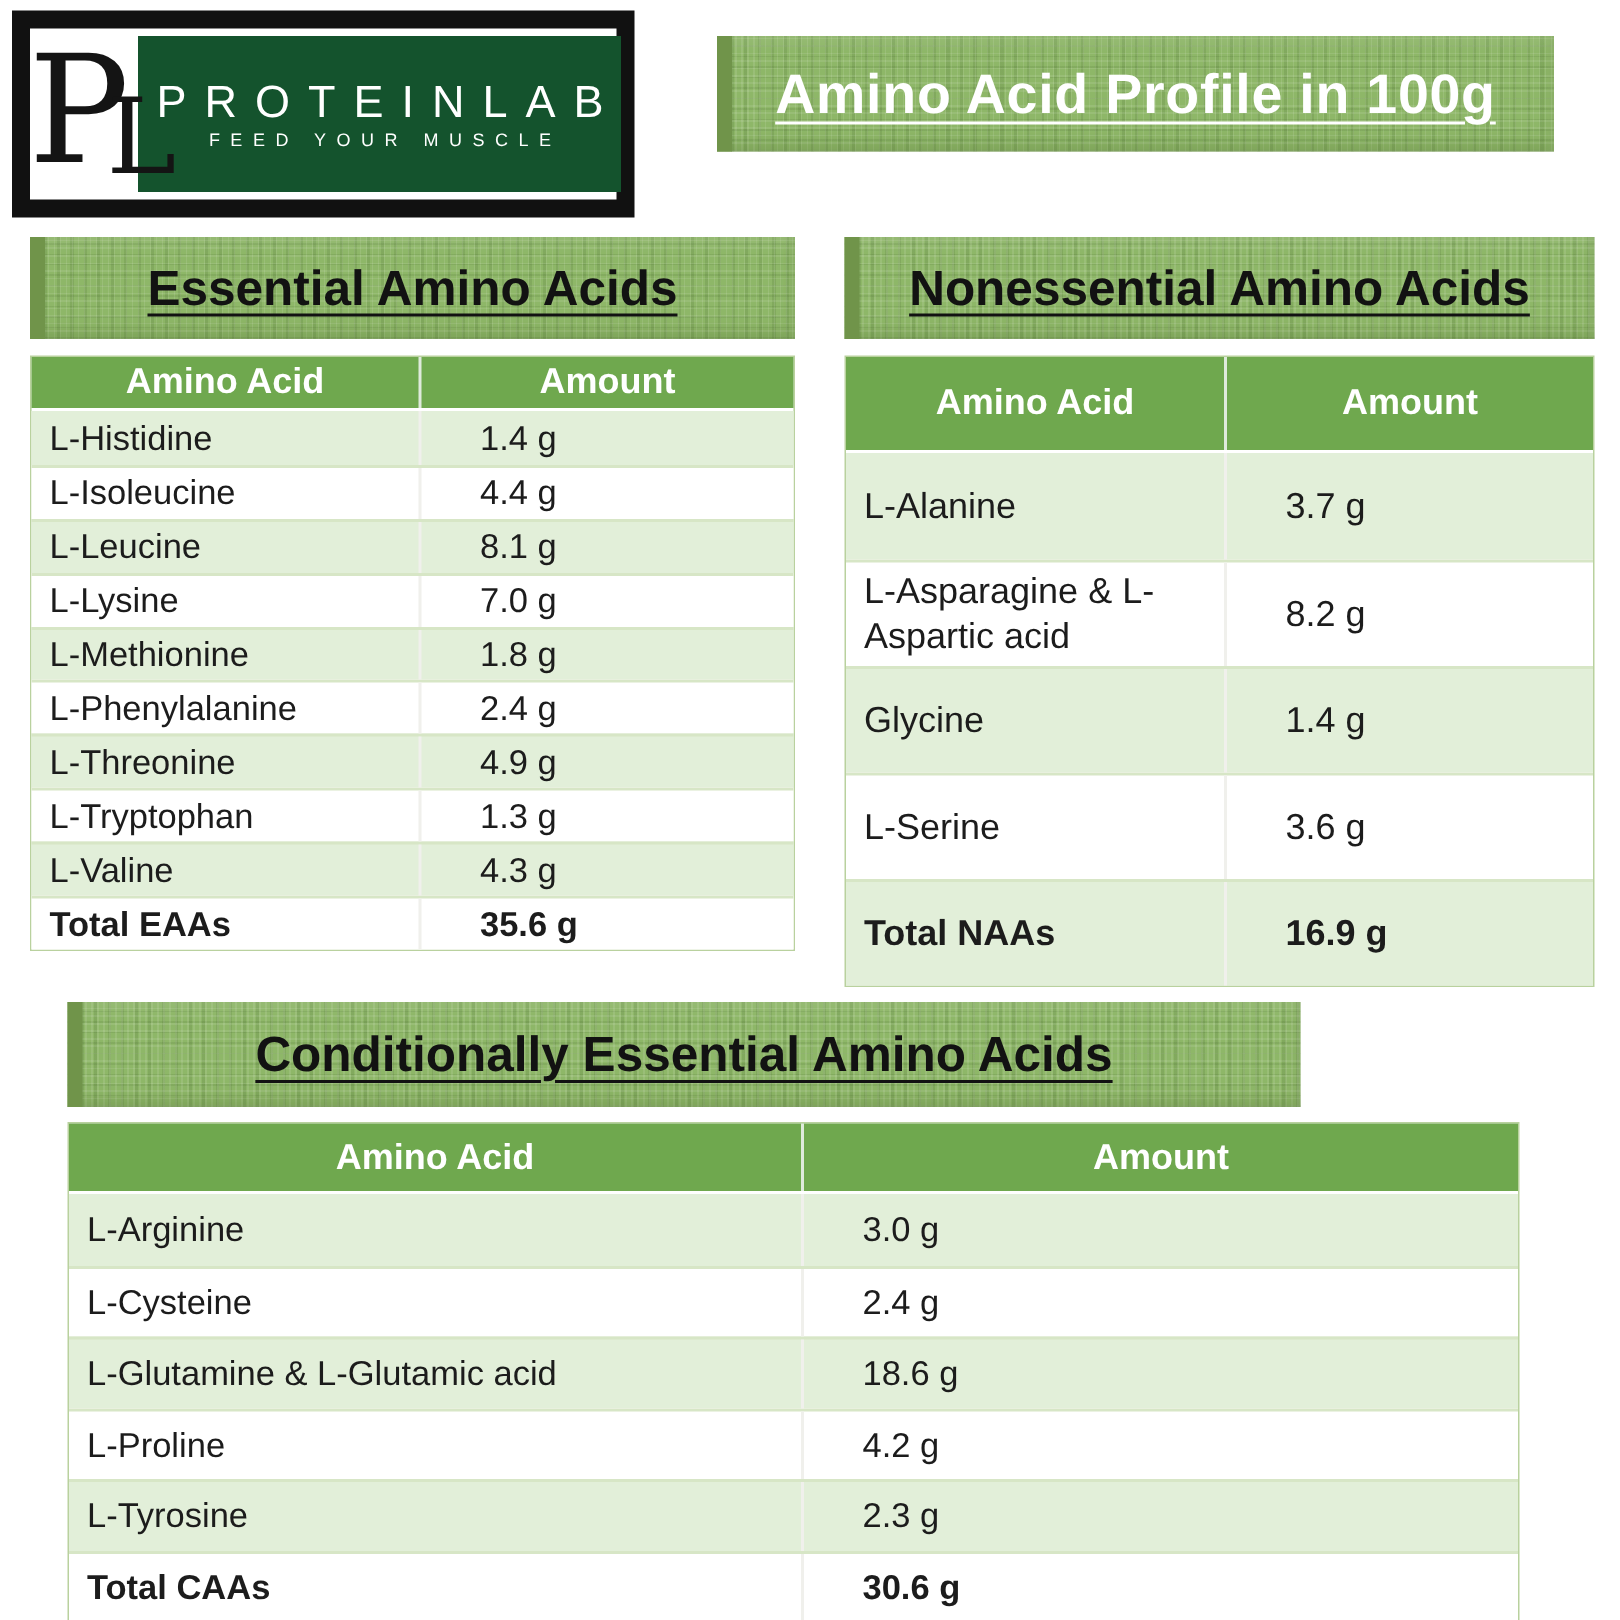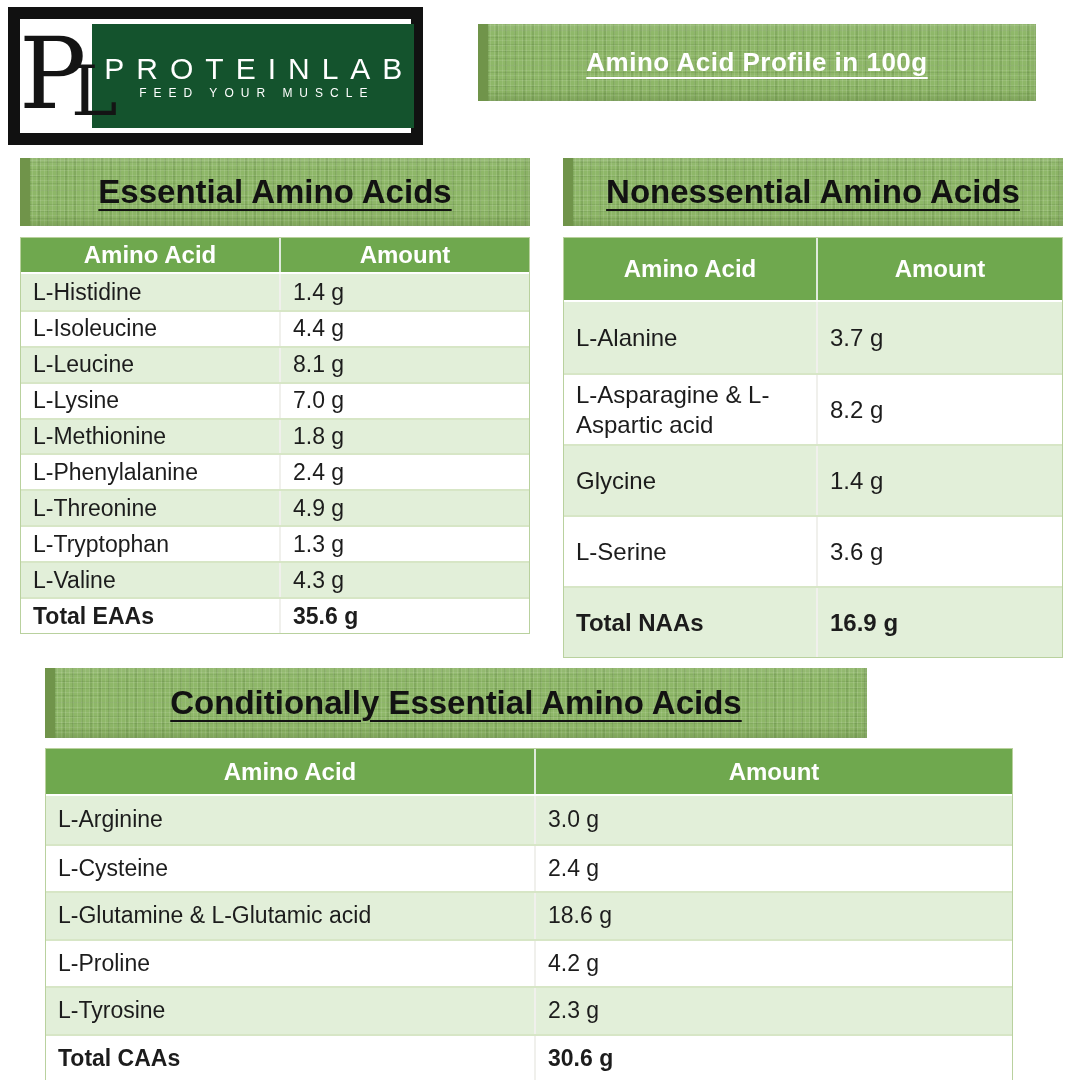--- a/index.html
+++ b/index.html
@@ -58,42 +58,42 @@
     content:"";position:absolute;left:0;top:0;bottom:0;width:10px;
     background:#70944a;
   }
   .banner-label{
     font-weight:700;
     text-decoration:underline;
     text-decoration-thickness:2px;
     text-underline-offset:6px;
   }
   .title-banner{left:478px;top:24px;width:558px;height:77px;}
-  .title-banner .banner-label{color:#ffffff;font-size:26px;letter-spacing:0.5px;}
+  .title-banner .banner-label{color:#ffffff;font-size:37px;letter-spacing:0.5px;}
   .banner-essential{left:20px;top:158px;width:510px;height:68px;}
   .banner-nonessential{left:563px;top:158px;width:500px;height:68px;}
   .banner-conditional{left:45px;top:668px;width:822px;height:70px;}
   .section-label{color:#121212;font-size:33px;}
 
   
   .tbl{
     position:absolute;background:#ffffff;
     border:1px solid #b9d19e;
   }
   .thead{
     display:grid;grid-template-columns:var(--c1) 1fr;
     background:#6fa84e;border-bottom:2px solid #ffffff;
   }
   .th{
     color:#ffffff;font-weight:700;font-size:24px;
     display:flex;align-items:center;justify-content:center;
   }
   .th:first-child{border-right:2px solid #dfeadc;}
   .tr{
-    display:grid;grid-template-columns:var(--c1) 1fr;
+    display:grid;grid-template-columns:var(--c1) 1fr;gap:27px;
   }
   .tr + .tr{border-top:2px solid #d7e6c6;}
   .tr.g{background:#e2efd9;}
   .tr.w{background:#ffffff;}
   .tr.total{font-weight:700;}
   .td{
     display:flex;align-items:center;padding-left:12px;line-height:1.25;
   }
   .td:first-child{border-right:2px solid #f0f0ec;padding-right:8px;}
   .td:last-child{}

